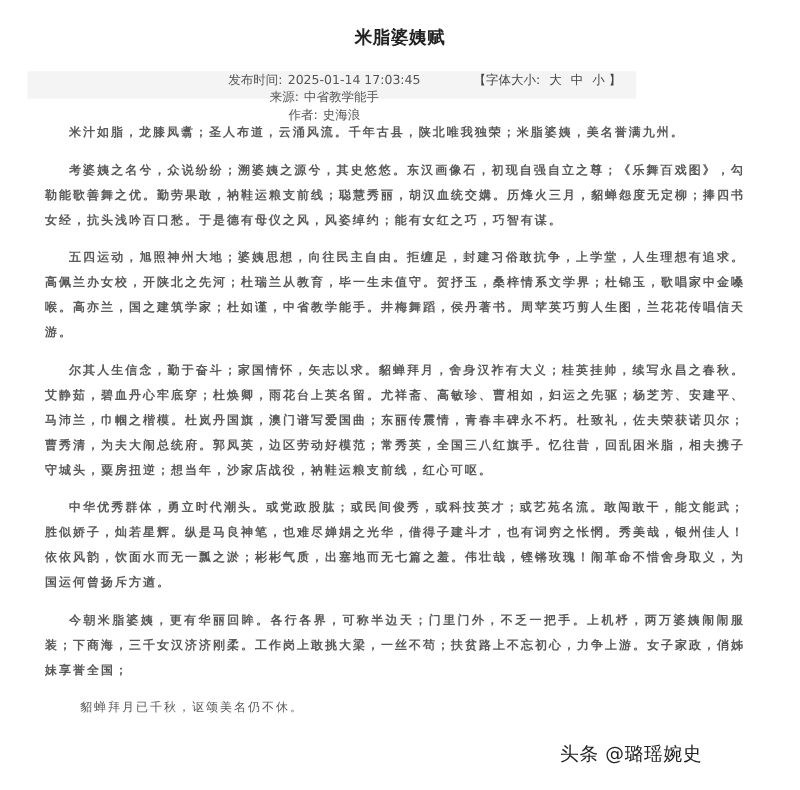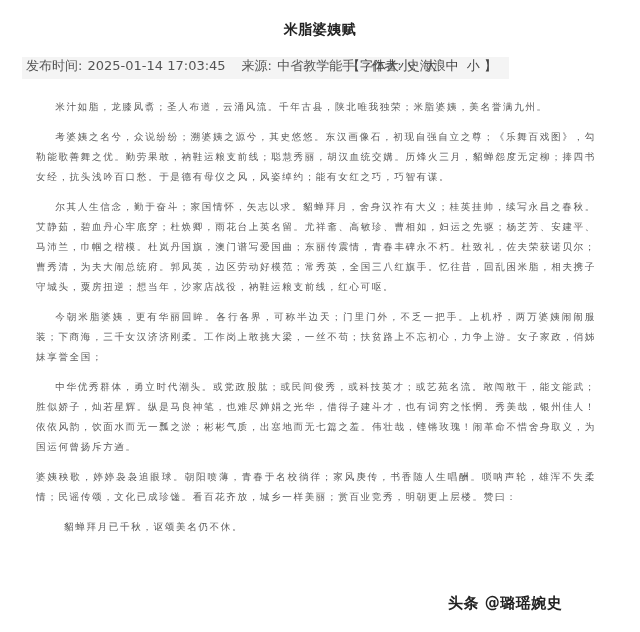--- a/index.html
+++ b/index.html
@@ -26,25 +26,26 @@
       color: #222;
       letter-spacing: 0.5px;
     }
     .meta-bar {
       position: absolute;
       top: 57px;
       left: 22px;
       width: 483px;
       height: 22px;
       background: #f4f4f4;
-      font-size: 13px;
+      font-size: 10px;
       color: #555;
       display: flex;
-      align-items: flex-start;
+      align-items: center;
       padding-left: 4px;
+      flex-direction: column;
     }
     .meta-item { margin-right: 16px; white-space: nowrap; }
     .meta-item .val { margin-left: 1px; }
     .font-size-ctrl {
       position: absolute;
       right: 12px;
       white-space: nowrap;
       color: #444;
     }
     .font-size-ctrl .opt { margin-left: 4px; cursor: pointer; color: #444; }
@@ -55,37 +56,38 @@
       width: 560px;
       font-size: 9.6px;
       line-height: 20px;
       color: #5a5a5a;
       letter-spacing: 1.6px;
     }
     .article p {
       margin: 0 0 10px 0;
       text-indent: 2em;
       text-align: justify;
+      font-weight: bold;
     }
     .article p.noindent { text-indent: 0; }
     .poem {
       margin: 0;
       padding-left: 28px;
     }
     .poem .line {
       height: 28px;
       line-height: 20px;
     }
     .watermark {
       position: absolute;
       left: 448px;
       top: 594px;
       font-size: 15px;
       color: #222;
-      font-weight: bold;
+      font-weight: normal;
       letter-spacing: 0.5px;
       white-space: nowrap;
     }
   </style>
 </head>
 <body>
 
 <h1 class="page-title">米脂婆姨赋</h1>
 
 <div class="meta-bar">
@@ -106,23 +108,23 @@
     <span class="opt">大</span>
     <span class="opt">中</span>
     <span class="opt">小</span>
     <span>】</span>
   </span>
 </div>
 
 <div class="article">
   <p>米汁如脂，龙膝凤翥；圣人布道，云涌风流。千年古县，陕北唯我独荣；米脂婆姨，美名誉满九州。</p>
   <p>考婆姨之名兮，众说纷纷；溯婆姨之源兮，其史悠悠。东汉画像石，初现自强自立之尊；《乐舞百戏图》，勾勒能歌善舞之优。勤劳果敢，衲鞋运粮支前线；聪慧秀丽，胡汉血统交媾。历烽火三月，貂蝉怨度无定柳；捧四书女经，抗头浅吟百口愁。于是德有母仪之风，风姿绰约；能有女红之巧，巧智有谋。</p>
+  <p>五四运动，旭照神州大地；婆姨思想，向往民主自由。拒缠足，封建习俗敢抗争，上学堂，人生理想有追求。高佩兰办女校，开陕北之先河；杜瑞兰从教育，毕一生未值守。贺抒玉，桑梓情系文学界；杜锦玉，歌唱家中金嗓喉。高亦兰，国之建筑学家；杜如谨，中省教学能手。井梅舞蹈，侯丹著书。周苹英巧剪人生图，兰花花传唱信天游。</p>
   <p>尔其人生信念，勤于奋斗；家国情怀，矢志以求。貂蝉拜月，舍身汉祚有大义；桂英挂帅，续写永昌之春秋。艾静茹，碧血丹心牢底穿；杜焕卿，雨花台上英名留。尤祥斋、高敏珍、曹相如，妇运之先驱；杨芝芳、安建平、马沛兰，巾帼之楷模。杜岚丹国旗，澳门谱写爱国曲；东丽传震情，青春丰碑永不朽。杜致礼，佐夫荣获诺贝尔；曹秀清，为夫大闹总统府。郭凤英，边区劳动好模范；常秀英，全国三八红旗手。忆往昔，回乱困米脂，相夫携子守城头，粟房扭逆；想当年，沙家店战役，衲鞋运粮支前线，红心可呕。</p>
+  <p>中华优秀群体，勇立时代潮头。或党政股肱；或民间俊秀，或科技英才；或艺苑名流。敢闯敢干，能文能武；胜似娇子，灿若星辉。纵是马良神笔，也难尽婵娟之光华，借得子建斗才，也有词穷之怅惘。秀美哉，银州佳人！依依风韵，饮面水而无一瓢之淤；彬彬气质，出塞地而无七篇之羞。伟壮哉，铿锵玫瑰！闹革命不惜舍身取义，为国运何曾扬斥方遒。</p>
   <p>今朝米脂婆姨，更有华丽回眸。各行各界，可称半边天；门里门外，不乏一把手。上机杼，两万婆姨闹闹服装；下商海，三千女汉济济刚柔。工作岗上敢挑大梁，一丝不苟；扶贫路上不忘初心，力争上游。女子家政，俏姊妹享誉全国；</p>
-  <p>中华优秀群体，勇立时代潮头。或党政股肱；或民间俊秀，或科技英才；或艺苑名流。敢闯敢干，能文能武；胜似娇子，灿若星辉。纵是马良神笔，也难尽婵娟之光华，借得子建斗才，也有词穷之怅惘。秀美哉，银州佳人！依依风韵，饮面水而无一瓢之淤；彬彬气质，出塞地而无七篇之羞。伟壮哉，铿锵玫瑰！闹革命不惜舍身取义，为国运何曾扬斥方遒。</p>
-  <p class="noindent">婆姨秧歌，婷婷袅袅追眼球。朝阳喷薄，青春于名校徜徉；家风庚传，书香随人生唱酬。唢呐声轮，雄浑不失柔情；民谣传颂，文化已成珍馐。看百花齐放，城乡一样美丽；赏百业竞秀，明朝更上层楼。赞曰：</p>
   <div class="poem">
     <div class="line">貂蝉拜月已千秋，讴颂美名仍不休。</div>
 
   </div>
 </div>
 
 <div class="watermark">头条 @璐瑶婉史</div>
 
 </body></html>

